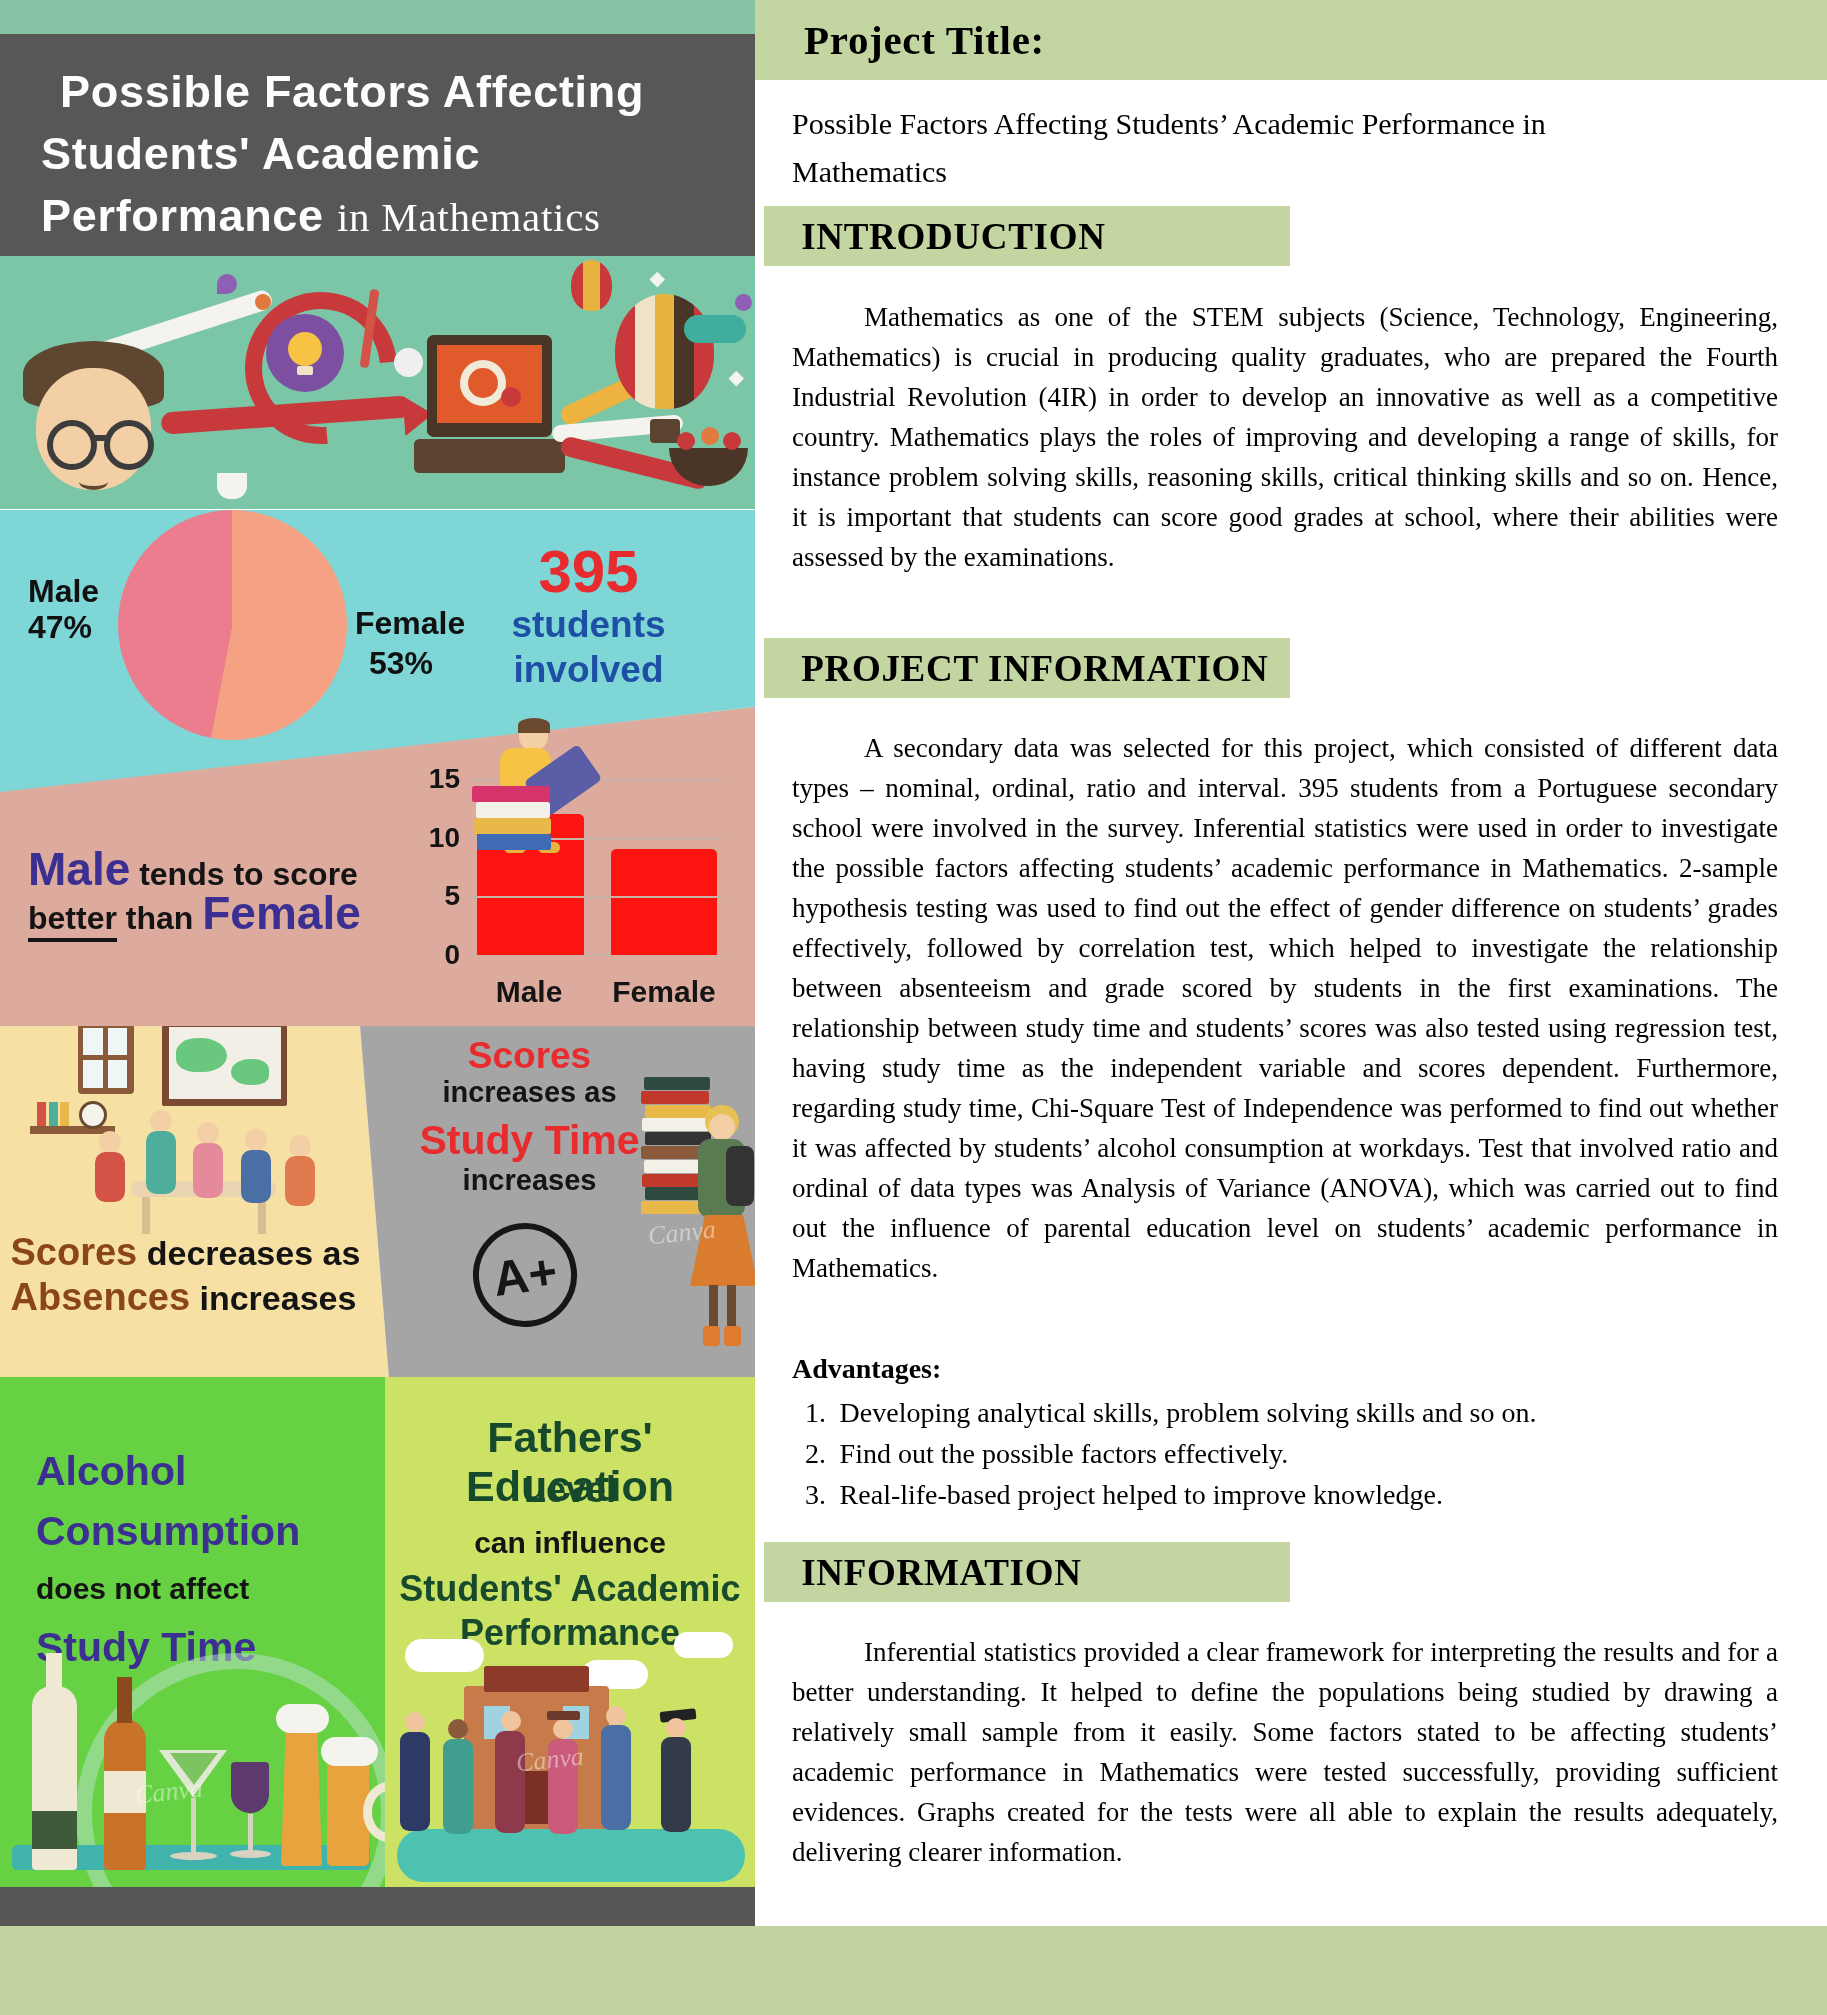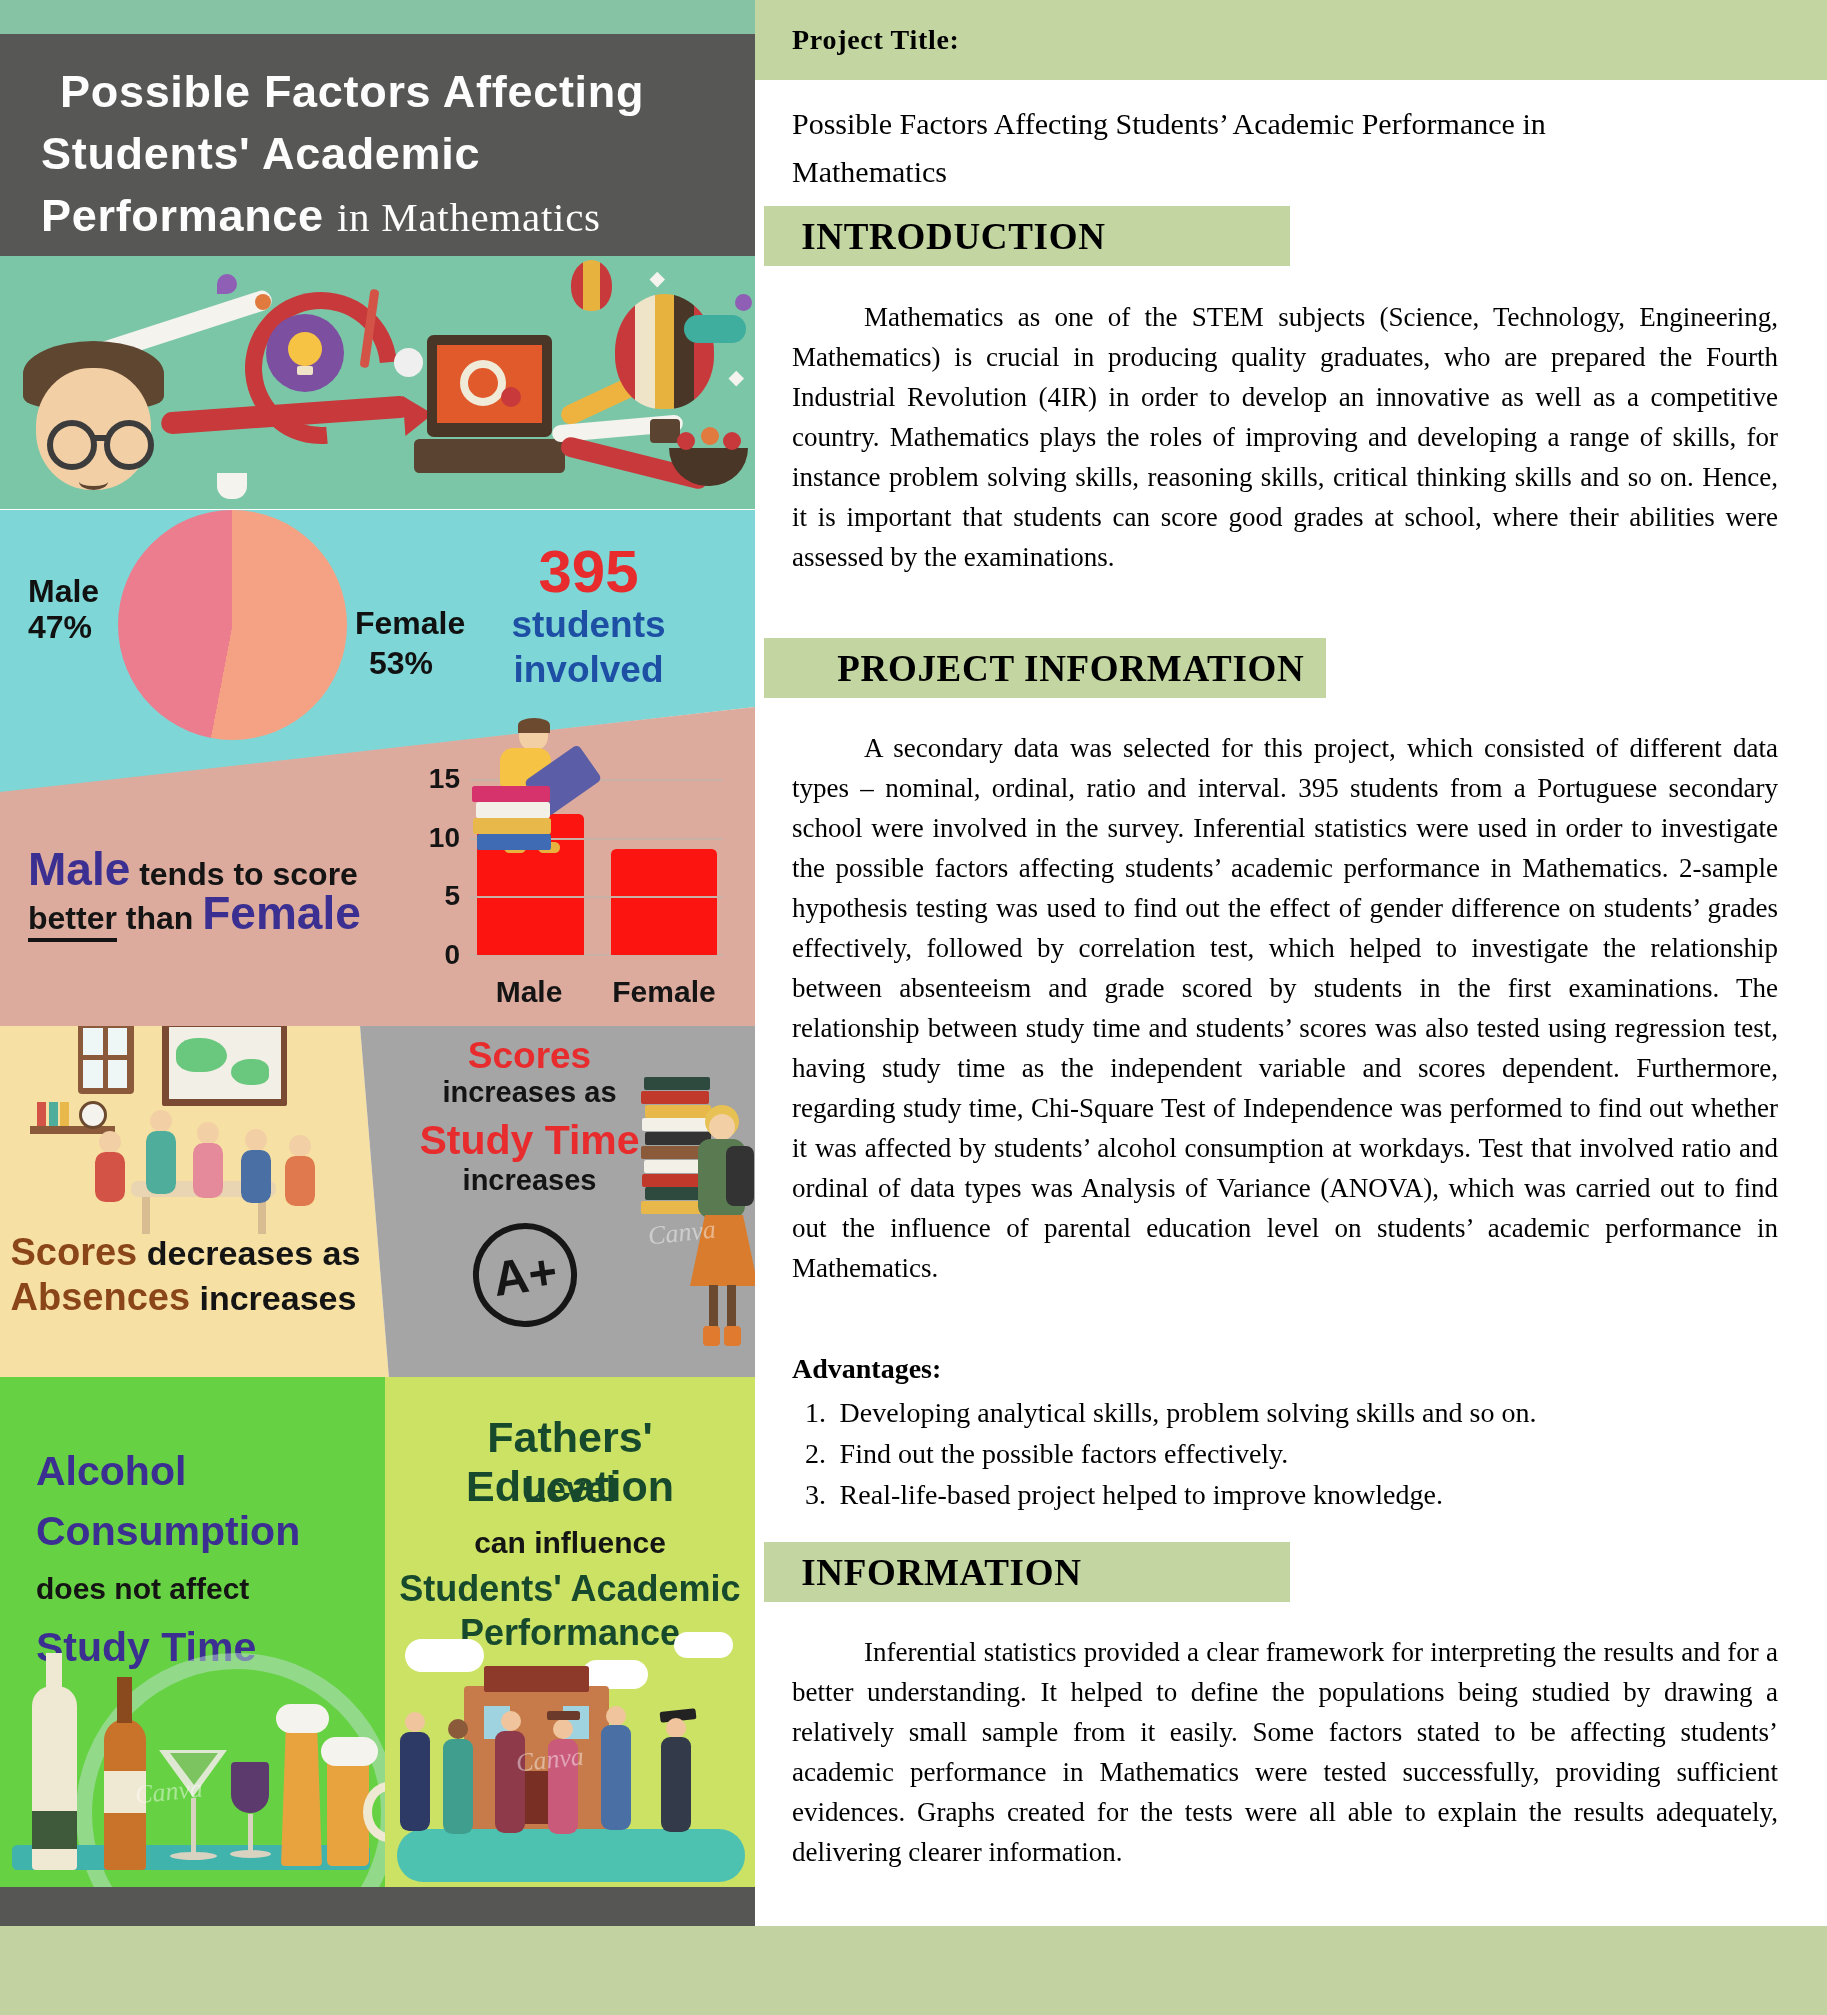--- a/index.html
+++ b/index.html
@@ -288,31 +288,31 @@
     <div class="abs" style="left:281px;top:341px;width:20px;height:20px;background:#f0c59e;border-radius:50%;"></div>
     <div class="abs" style="left:276px;top:360px;width:30px;height:95px;background:#333a4a;border-radius:9.2px;"></div>
     <div class="watermark" style="left:131px;top:368px;">Canva</div>
   </div>
 
   <div id="gray-strip" class="sec"></div>
   <div id="footer-band" class="sec"></div>
 
   <div id="doc">
     <div class="banner" style="left:0;top:0;width:1073px;height:80px;">
-      <div class="banner-text" style="font-size:28px;">Project Title:</div>
+      <div class="banner-text" style="font-size:41px;margin-left:12px;">Project Title:</div>
     </div>
     <div class="doc-titleline" style="top:99px;">Possible Factors Affecting Students’ Academic Performance in</div>
     <div class="doc-titleline" style="top:147px;">Mathematics</div>
 
     <div class="banner" style="left:9.2px;top:206px;width:526px;height:60px;">
       <div class="banner-text">INTRODUCTION</div>
     </div>
     <div class="doc-body" style="top:297px;">Mathematics as one of the STEM subjects (Science, Technology, Engineering, Mathematics) is crucial in producing quality graduates, who are prepared the Fourth Industrial Revolution (4IR) in order to develop an innovative as well as a competitive country. Mathematics plays the roles of improving and developing a range of skills, for instance problem solving skills, reasoning skills, critical thinking skills and so on. Hence, it is important that students can score good grades at school, where their abilities were assessed by the examinations.</div>
 
-    <div class="banner" style="left:9.2px;top:638px;width:526px;height:60px;padding-left:36px;">
+    <div class="banner" style="left:9.2px;top:638px;width:526px;height:60px;">
       <div class="banner-text">PROJECT INFORMATION</div>
     </div>
     <div class="doc-body" style="top:728px;">A secondary data was selected for this project, which consisted of different data types – nominal, ordinal, ratio and interval. 395 students from a Portuguese secondary school were involved in the survey. Inferential statistics were used in order to investigate the possible factors affecting students’ academic performance in Mathematics. 2-sample hypothesis testing was used to find out the effect of gender difference on students’ grades effectively, followed by correlation test, which helped to investigate the relationship between absenteeism and grade scored by students in the first examinations. The relationship between study time and students’ scores was also tested using regression test, having study time as the independent variable and scores dependent. Furthermore, regarding study time, Chi-Square Test of Independence was performed to find out whether it was affected by students’ alcohol consumption at workdays. Test that involved ratio and ordinal of data types was Analysis of Variance (ANOVA), which was carried out to find out the influence of parental education level on students’ academic performance in Mathematics.</div>
 
     <div id="advantages-heading" style="top:1353px;">Advantages:</div>
     <ol id="advantages-list" style="top:1392px;">
       <li>Developing analytical skills, problem solving skills and so on.</li>
       <li>Find out the possible factors effectively.</li>
       <li>Real-life-based project helped to improve knowledge.</li>
     </ol>

